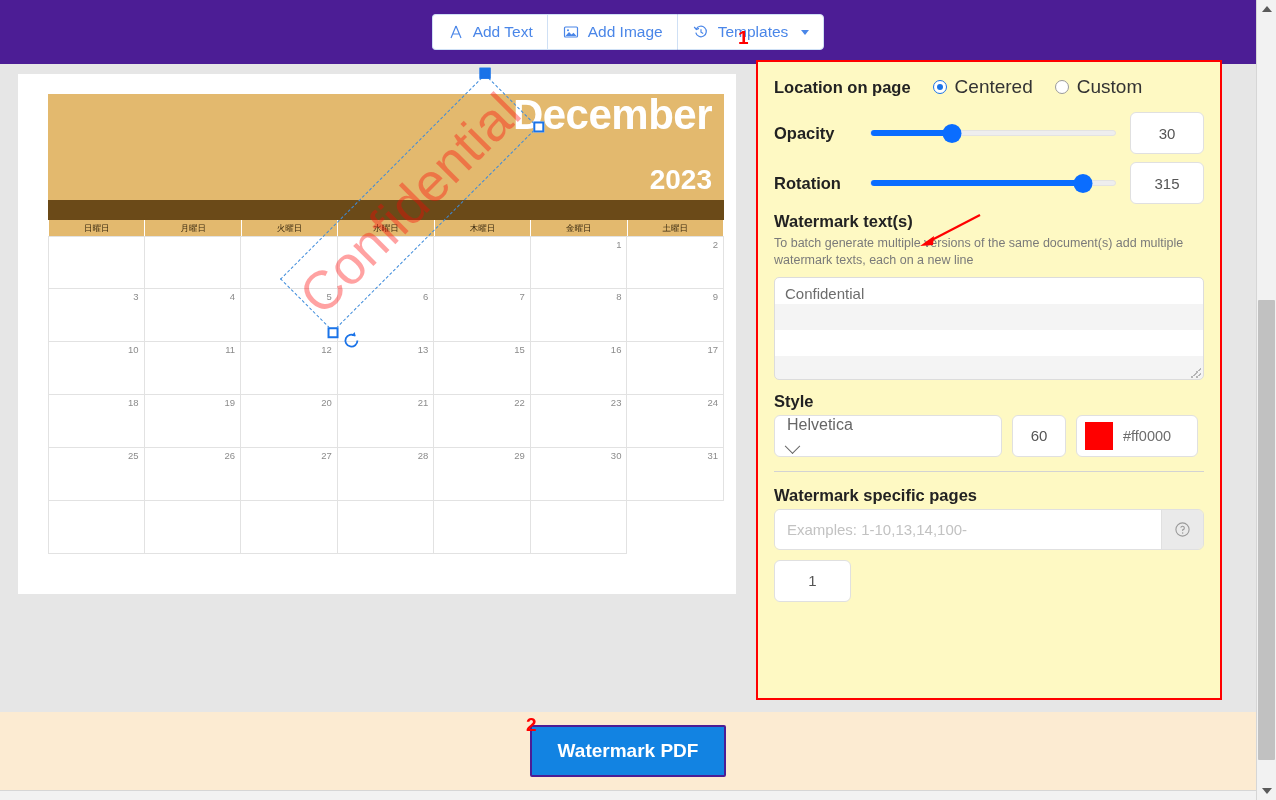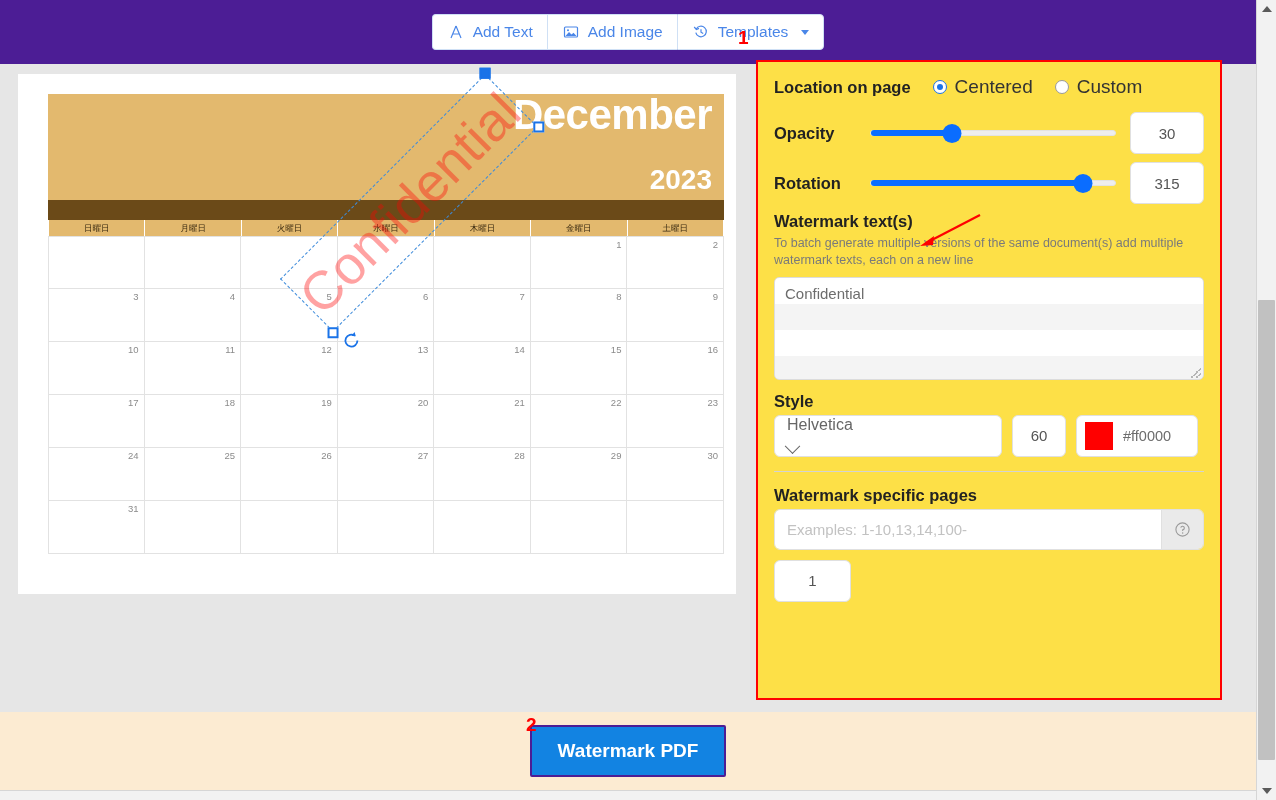--- a/index.html
+++ b/index.html
@@ -86,21 +86,21 @@
   #h-mid { right:-6px; bottom:-6px; }
   #h-left { left:-6px; bottom:-6px; }
   #wm-rotate {
     position:absolute; left:-4px; bottom:-30px; width:22px; height:22px;
     transform:rotate(45deg);
   }
 
   
   #panel {
     position:absolute; left:756px; top:60px; width:466px; height:640px;
-    background:#fde047; border:2px solid #ff0000; padding:14px 16px 0 16px;
+    background:#fef9c3; border:2px solid #ff0000; padding:14px 16px 0 16px;
   }
   #marker1 {
     position:absolute; left:738px; top:27px; color:#ff0000;
     font-size:19px; font-weight:bold; font-family:"Liberation Sans", sans-serif;
   }
   .row { display:flex; align-items:center; margin-bottom:14px; }
   .lbl { font-size:16.5px; font-weight:bold; color:#222; }
   .radio-wrap { display:flex; align-items:center; gap:8px; margin-left:22px; cursor:pointer; }
   .radio {
     width:14px; height:14px; border-radius:50%; border:1px solid #9a9a9a;
@@ -289,21 +289,20 @@
         <div class="cal-cell">4</div>
         <div class="cal-cell">5</div>
         <div class="cal-cell">6</div>
         <div class="cal-cell">7</div>
         <div class="cal-cell">8</div>
         <div class="cal-cell">9</div>
         <div class="cal-cell">10</div>
         <div class="cal-cell">11</div>
         <div class="cal-cell">12</div>
         <div class="cal-cell">13</div>
-        <div class="cal-cell">14</div>
         <div class="cal-cell">15</div>
         <div class="cal-cell">16</div>
         <div class="cal-cell">17</div>
         <div class="cal-cell">18</div>
         <div class="cal-cell">19</div>
         <div class="cal-cell">20</div>
         <div class="cal-cell">21</div>
         <div class="cal-cell">22</div>
         <div class="cal-cell">23</div>
         <div class="cal-cell">24</div>

